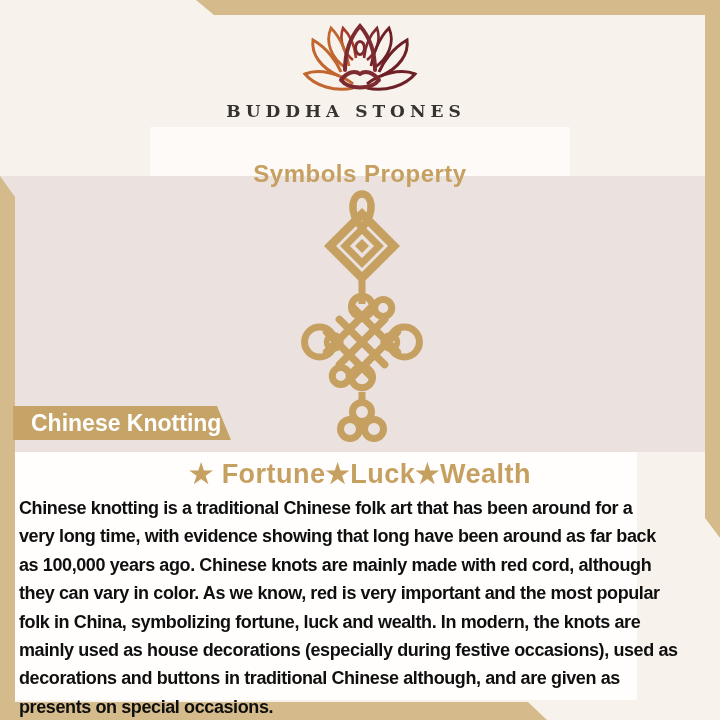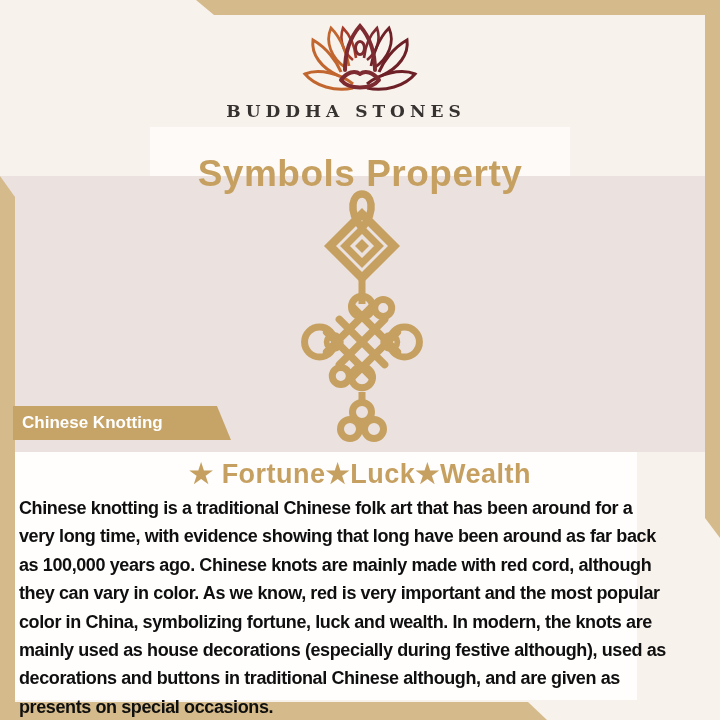--- a/index.html
+++ b/index.html
@@ -18,31 +18,31 @@
     clip-path:polygon(0 0,15px 0,15px 538px,0 518px);}
   .frame-bottom{left:0;top:702px;width:720px;height:18px;
     clip-path:polygon(0 0,528px 0,547px 18px,0 18px);}
   .frame-left{left:0;top:176px;width:15px;height:544px;
     clip-path:polygon(0 0,15px 21px,15px 544px,0 544px);}
 
   
   .pink-section{left:0;top:176px;width:720px;height:276px;background:var(--section-pink);}
   .title-box{left:150px;top:127px;width:420px;height:49px;background:var(--title-box-bg);
     display:flex;align-items:center;justify-content:center;}
-  .title-text{font-size:37px;font-weight:bold;color:var(--accent-gold);letter-spacing:.5px;margin-top:44px;}
+  .title-text{font-size:24px;font-weight:bold;color:var(--accent-gold);letter-spacing:.5px;margin-top:44px;}
 
   .brand-name{left:0;top:101px;width:692px;text-align:center;
     font-family:"DejaVu Serif", serif;font-size:17px;font-weight:600;
     letter-spacing:5px;color:#363230;}
 
   
   .banner{left:13px;top:406px;width:218px;height:34px;background:var(--banner-gold);
     clip-path:polygon(0 0,204px 0,218px 34px,0 34px);
     display:flex;align-items:center;}
-  .banner-label{color:var(--banner-text);font-weight:bold;font-size:17px;padding-left:9px;letter-spacing:0;}
+  .banner-label{color:var(--banner-text);font-weight:bold;font-size:23px;padding-left:18px;letter-spacing:0;}
 
   
   .content-box{left:15px;top:452px;width:622px;height:248px;background:var(--content-bg);}
   .tagline{position:absolute;left:0;top:6px;width:690px;text-align:center;
     font-size:27px;font-weight:bold;color:var(--accent-gold);letter-spacing:.5px;}
   .paragraph{position:absolute;left:4px;top:42px;width:686px;
     font-size:18px;font-weight:bold;color:#0f0f0f;letter-spacing:-0.4px;}
   .paragraph .line{white-space:nowrap;height:28.4px;line-height:28.4px;}
 
   
@@ -125,20 +125,20 @@
     <span class="banner-label">Chinese Knotting</span>
   </div>
 
   <div class="abs content-box">
     <div class="tagline">★ Fortune★Luck★Wealth</div>
     <div class="paragraph">
       <div class="line">Chinese knotting is a traditional Chinese folk art that has been around for a</div>
       <div class="line">very long time, with evidence showing that long have been around as far back</div>
       <div class="line">as 100,000 years ago. Chinese knots are mainly made with red cord, although</div>
       <div class="line">they can vary in color. As we know, red is very important and the most popular</div>
-      <div class="line">color in China, symbolizing fortune, luck and wealth. In modern, the knots are</div>
-      <div class="line">mainly used as house decorations (especially during festive although), used as</div>
+      <div class="line">folk in China, symbolizing fortune, luck and wealth. In modern, the knots are</div>
+      <div class="line">mainly used as house decorations (especially during festive occasions), used as</div>
       <div class="line">decorations and buttons in traditional Chinese although, and are given as</div>
       <div class="line">presents on special occasions.</div>
     </div>
   </div>
 
 </div>
 
 </body></html>

